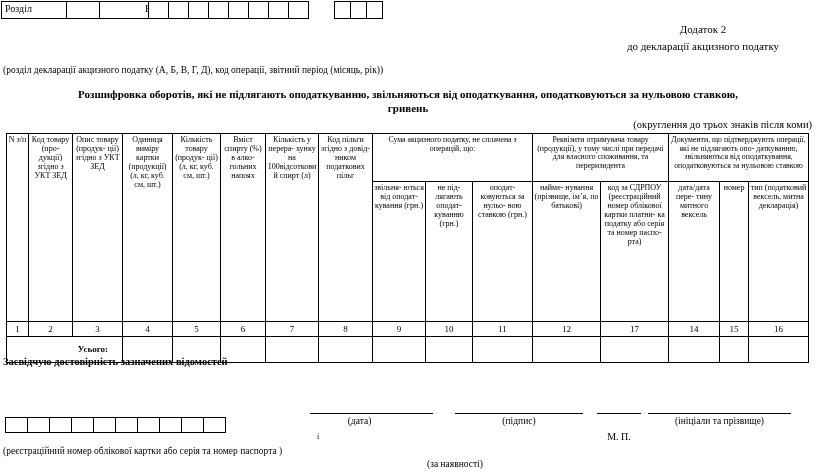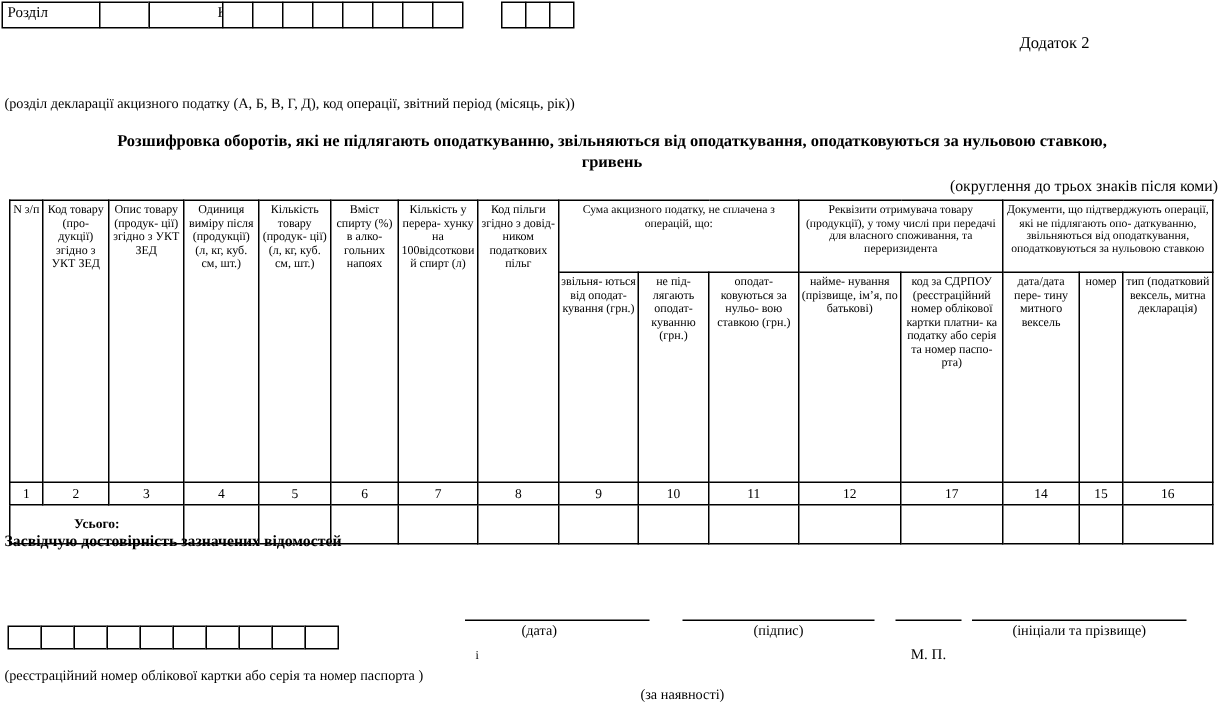--- a/index.html
+++ b/index.html
@@ -15,21 +15,21 @@
   .appendix { text-align:center; font-size:11px; line-height:1.55; }
   .note { font-size:9.5px; }
   .title-line { font-weight:bold; font-size:11px; text-align:center; line-height:1.3; }
   .round-note { font-size:10.5px; text-align:right; }
   table.main { border-collapse:collapse; table-layout:fixed; width:802px; }
   table.main td { border:1px solid #000; vertical-align:top; text-align:center;
                   font-size:8px; line-height:1.12; padding:2px 1px 0; overflow-wrap:break-word; }
   tr.hdr-top td.group { height:48px; font-size:7.8px; }
   tr.hdr-sub td { height:140px; }
   tr.nums td { height:15px; font-size:9px; vertical-align:middle; padding:0; }
-  tr.totals td { height:26px; font-size:9px; vertical-align:middle; padding:0 2px; }
+  tr.totals td { height:26px; font-size:9px; vertical-align:middle; padding:0 14px;text-align:right; }
   td.totals-label { text-align:right; font-weight:bold; }
   .certify { font-size:10.5px; font-weight:bold; }
   .signer { font-size:10.5px; font-weight:bold; line-height:1.6; }
   .bcell { width:23px; height:16px; border:1px solid #000; margin-left:-1px; background:#fff; }
   .bcell.first { margin-left:0; }
   .sigline { border-top:1px solid #000; height:0; }
   .siglabel { text-align:center; font-size:9.5px; }
   .small { font-size:9.5px; }
   .tiny { font-size:8px; }
 </style>
@@ -53,20 +53,21 @@
   </div>
 
   <div class="abs flexrow" style="left:334px; top:1px;">
     <div class="tcell first fill" style="width:17px;"></div>
     <div class="tcell fill" style="width:17px;"></div>
     <div class="tcell fill" style="width:17px;"></div>
   </div>
 
   <div class="abs appendix" style="right:2px; top:21px; width:222px;">
     <div>Додаток 2</div>
+    <div>до декларації акцизного податку</div>
   </div>
 
   <div class="abs note" style="left:3px; top:65px;">(розділ декларації акцизного податку (А, Б, В, Г, Д), код операції, звітний період (місяць, рік))</div>
 
   <div class="abs title-line" style="left:0; top:87px; width:816px;">Розшифровка оборотів, які не підлягають оподаткуванню, звільняються від оподаткування, оподатковуються за нульовою ставкою,</div>
   <div class="abs round-note" style="right:4px; top:119px; width:400px;">(округлення до трьох знаків після коми)</div>
 
   <div class="abs title-line" style="left:0; top:101px; width:816px;">гривень</div>
 
   <table class="main abs" style="left:6px; top:133px;">
@@ -86,21 +87,21 @@
       <col style="width:68px">
         <col style="width:51px">
         <col style="width:29px">
         <col style="width:60px">
     </colgroup>
     <tbody>
         <tr class="hdr-top">
       <td rowspan="2">N з/п</td>
       <td rowspan="2">Код товару (про- дукції) згідно з УКТ ЗЕД</td>
       <td rowspan="2">Опис товару (продук- ції) згідно з УКТ ЗЕД</td>
-      <td rowspan="2">Одиниця виміру після (продукції) (л, кг, куб. см, шт.)</td>
+      <td rowspan="2">Одиниця виміру картки (продукції) (л, кг, куб. см, шт.)</td>
       <td rowspan="2">Кількість товару (продук- ції) (л, кг, куб. см, шт.)</td>
       <td rowspan="2">Вміст спирту (%) в алко- гольних напоях</td>
       <td rowspan="2">Кількість у перера- хунку на 100відсотковий спирт (л)</td>
       <td rowspan="2">Код пільги згідно з довід- ником податкових пільг</td>
       <td colspan="3" class="group">Сума акцизного податку, не сплачена з операцій, що:</td>
       <td colspan="2" class="group">Реквізити отримувача товару (продукції), у тому числі при передачі для власного споживання, та переризидента</td>
       <td colspan="3" class="group">Документи, що підтверджують операції, які не підлягають опо- даткуванню, звільняються від оподаткування, оподатковуються за нульовою ставкою</td>
     </tr>
     <tr class="hdr-sub">
       <td>звільня- ються від оподат- кування (грн.)</td>

